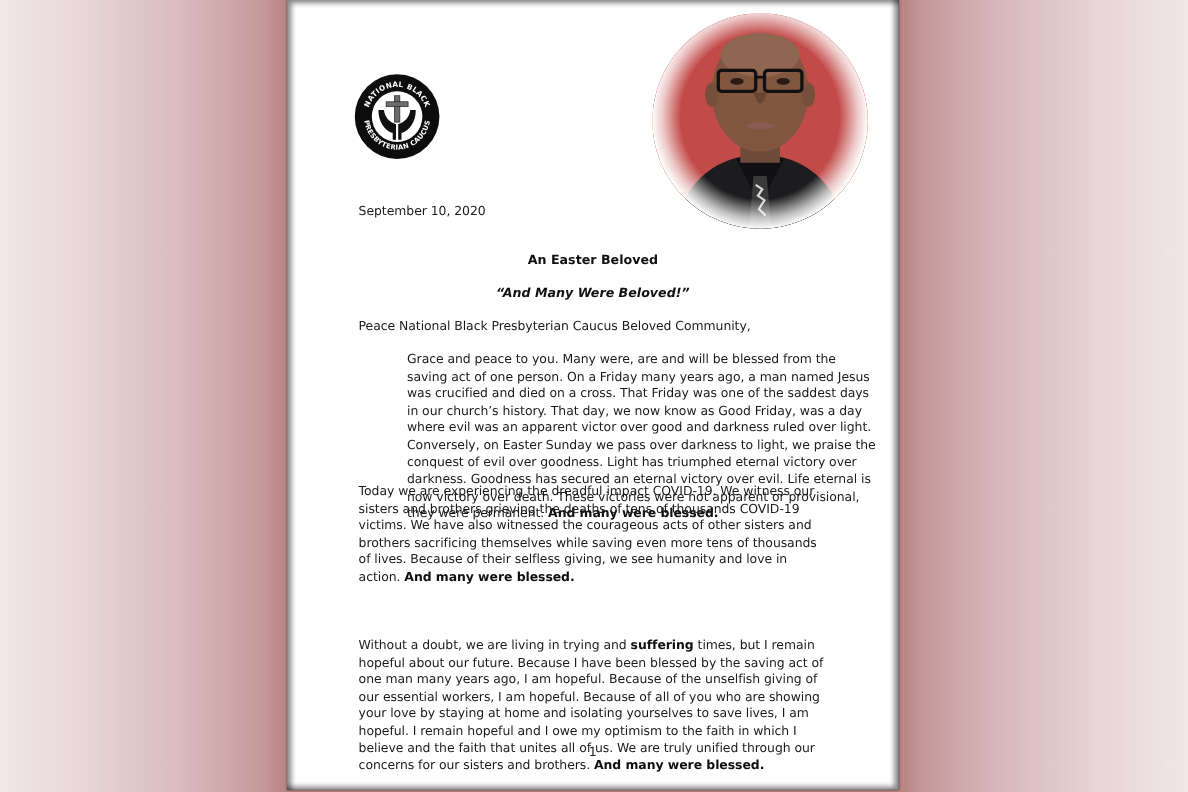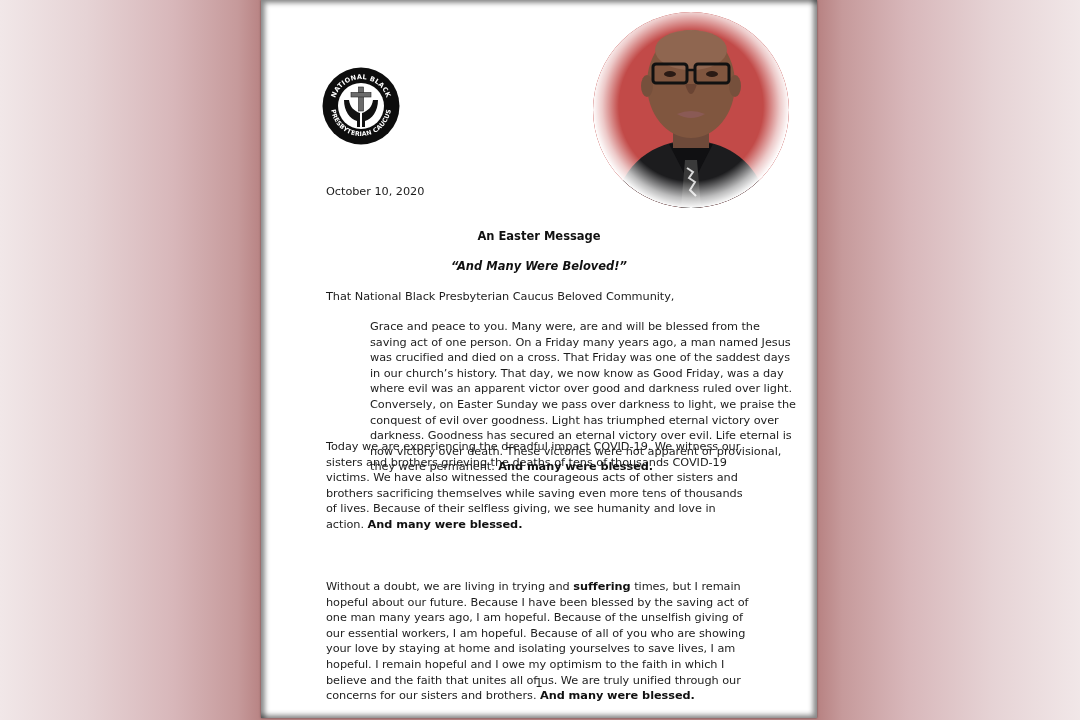--- a/index.html
+++ b/index.html
@@ -96,26 +96,26 @@
 
     <ellipse cx="77" cy="62" rx="6" ry="3" fill="#2a1a14"></ellipse>
     <ellipse cx="119" cy="62" rx="6" ry="3" fill="#2a1a14"></ellipse>
 
     <path d="M92 72 Q 98 92 104 72" fill="#6a4433"></path>
     <path d="M84 102 Q 98 96 112 102 Q 98 110 84 102 Z" fill="#8a5a55"></path>
   </svg>
   <div class="photo-fade"></div>
 </div>
 
-<div class="text date">October 10, 2020</div>
+<div class="text date">September 10, 2020</div>
 
-<div class="title">An Easter Message</div>
+<div class="title">An Easter Beloved</div>
 <div class="subtitle">“And Many Were Beloved!”</div>
 
-<div class="text greeting">That National Black Presbyterian Caucus Beloved Community,</div>
+<div class="text greeting">Peace National Black Presbyterian Caucus Beloved Community,</div>
 
 <div class="text p1">
   <p><span>Grace and peace to you. Many were, are and will be blessed from the saving act of one person. On a Friday many years ago, a man named Jesus was crucified and died on a cross. That Friday was one of the saddest days in our church’s history. That day, we now know as Good Friday, was a day where evil was an apparent victor over good and darkness ruled over light.  Conversely, on Easter Sunday we pass over darkness to light, we praise the conquest of evil over goodness.  Light has triumphed eternal victory over darkness. Goodness has secured an eternal victory over evil.  Life eternal is now victory over death. These victories were not apparent or provisional, they were permanent. </span><span class="b">And many were blessed.</span></p>
 </div>
 
 <div class="text p2">
   <p><span>Today we are experiencing the dreadful impact COVID-19. We witness our sisters and brothers grieving the deaths of tens of thousands COVID-19 victims. We have also witnessed the courageous acts of other sisters and brothers sacrificing themselves while saving even more tens of thousands of lives. Because of their selfless giving, we see humanity and love in action.  </span><span class="b">And many were blessed.</span></p>
 </div>
 
 <div class="text p3">

